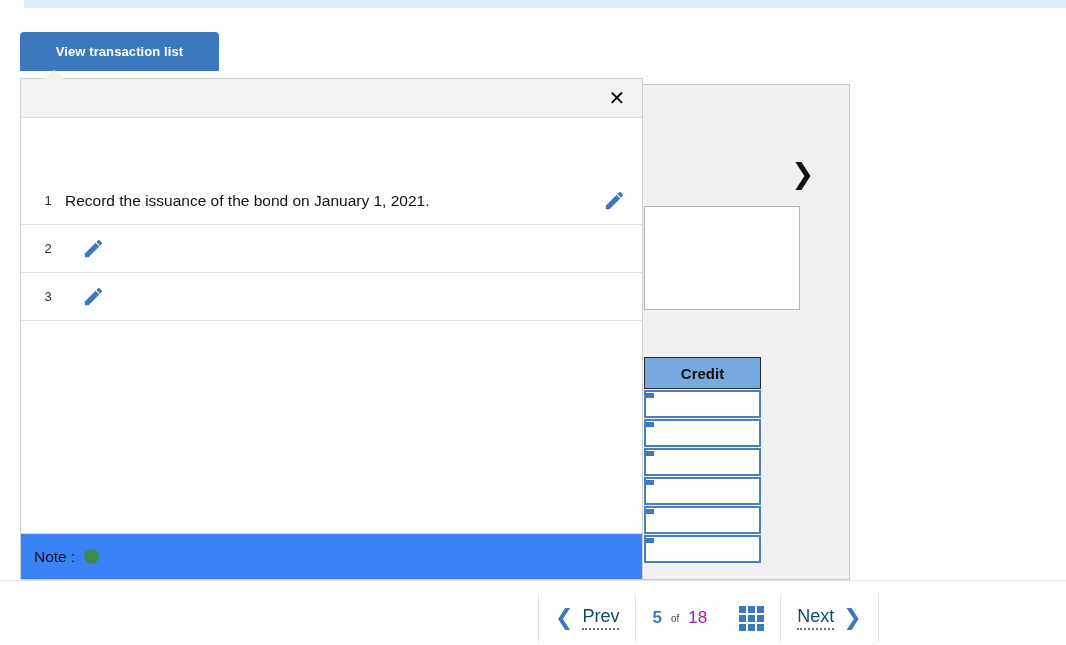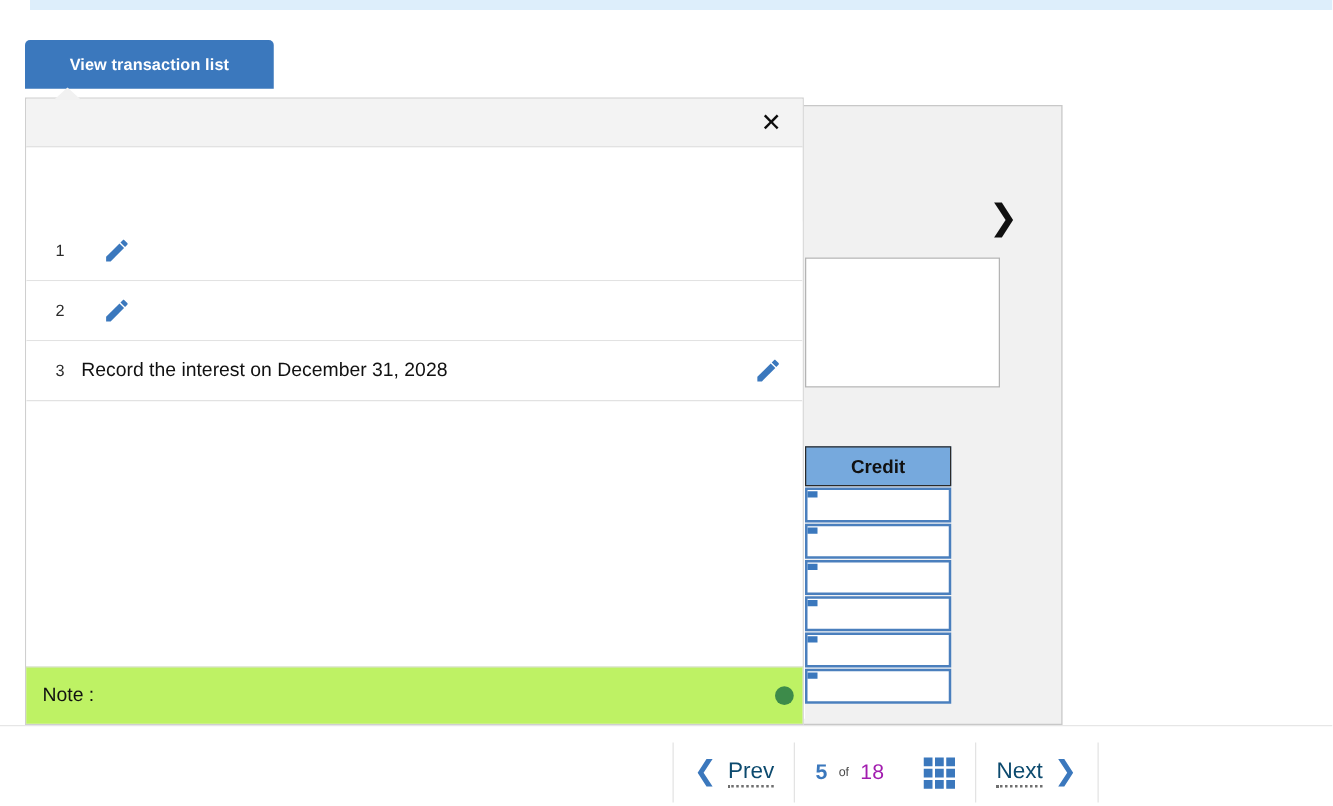--- a/index.html
+++ b/index.html
@@ -177,28 +177,27 @@
     flex: 0 0 auto;
     width: 56px;
     display: flex;
     justify-content: center;
     cursor: pointer;
   }
   .pencil-svg { display: block; }
   .modal-footer {
     flex: 0 0 auto;
     height: 46px;
-    background: #bef264;
+    background: #3b82f6;
     border-top: 1px solid #dddddd;
     display: flex;
     align-items: center;
     padding-left: 13px;
     font-size: 15.5px;
     color: #111111;
-    justify-content: space-between;
   }
   .note-dot {
     display: inline-block;
     width: 15px; height: 15px;
     border-radius: 50%;
     background: #3d8b4a;
     margin: 0 7px 0 9px;
     vertical-align: -2px;
   }
 
@@ -304,41 +303,41 @@
   <div class="modal">
     <div class="modal-header">
       <button class="modal-close">✕</button>
     </div>
 
     <div class="modal-body">
       <div class="tx-spacer"></div>
 
       <div class="tx-row">
         <div class="tx-num">1</div>
+        <div class="tx-label">Record the issuance of the bond on January 1, 2021.</div>
         <div class="tx-pencil">
           <svg class="pencil-svg" width="23" height="23" viewBox="0 0 24 24" aria-hidden="true">
             <path d="M3 17.2V21h3.8L18 9.8 14.2 6 3 17.2z" fill="#3b78bd"></path>
             <path d="M20.7 7.1c.4-.4.4-1 0-1.4l-2.4-2.4c-.4-.4-1-.4-1.4 0l-1.9 1.9L18.8 9l1.9-1.9z" fill="#3b78bd"></path>
           </svg>
         </div>
       </div>
 
       <div class="tx-row">
         <div class="tx-num">2</div>
         <div class="tx-pencil">
           <svg class="pencil-svg" width="23" height="23" viewBox="0 0 24 24" aria-hidden="true">
             <path d="M3 17.2V21h3.8L18 9.8 14.2 6 3 17.2z" fill="#3b78bd"></path>
             <path d="M20.7 7.1c.4-.4.4-1 0-1.4l-2.4-2.4c-.4-.4-1-.4-1.4 0l-1.9 1.9L18.8 9l1.9-1.9z" fill="#3b78bd"></path>
           </svg>
         </div>
       </div>
 
       <div class="tx-row">
         <div class="tx-num">3</div>
-        <div class="tx-label">Record the interest on December 31, 2028</div>
         <div class="tx-pencil">
           <svg class="pencil-svg" width="23" height="23" viewBox="0 0 24 24" aria-hidden="true">
             <path d="M3 17.2V21h3.8L18 9.8 14.2 6 3 17.2z" fill="#3b78bd"></path>
             <path d="M20.7 7.1c.4-.4.4-1 0-1.4l-2.4-2.4c-.4-.4-1-.4-1.4 0l-1.9 1.9L18.8 9l1.9-1.9z" fill="#3b78bd"></path>
           </svg>
         </div>
       </div>
     </div>
 
     <div class="modal-footer">

